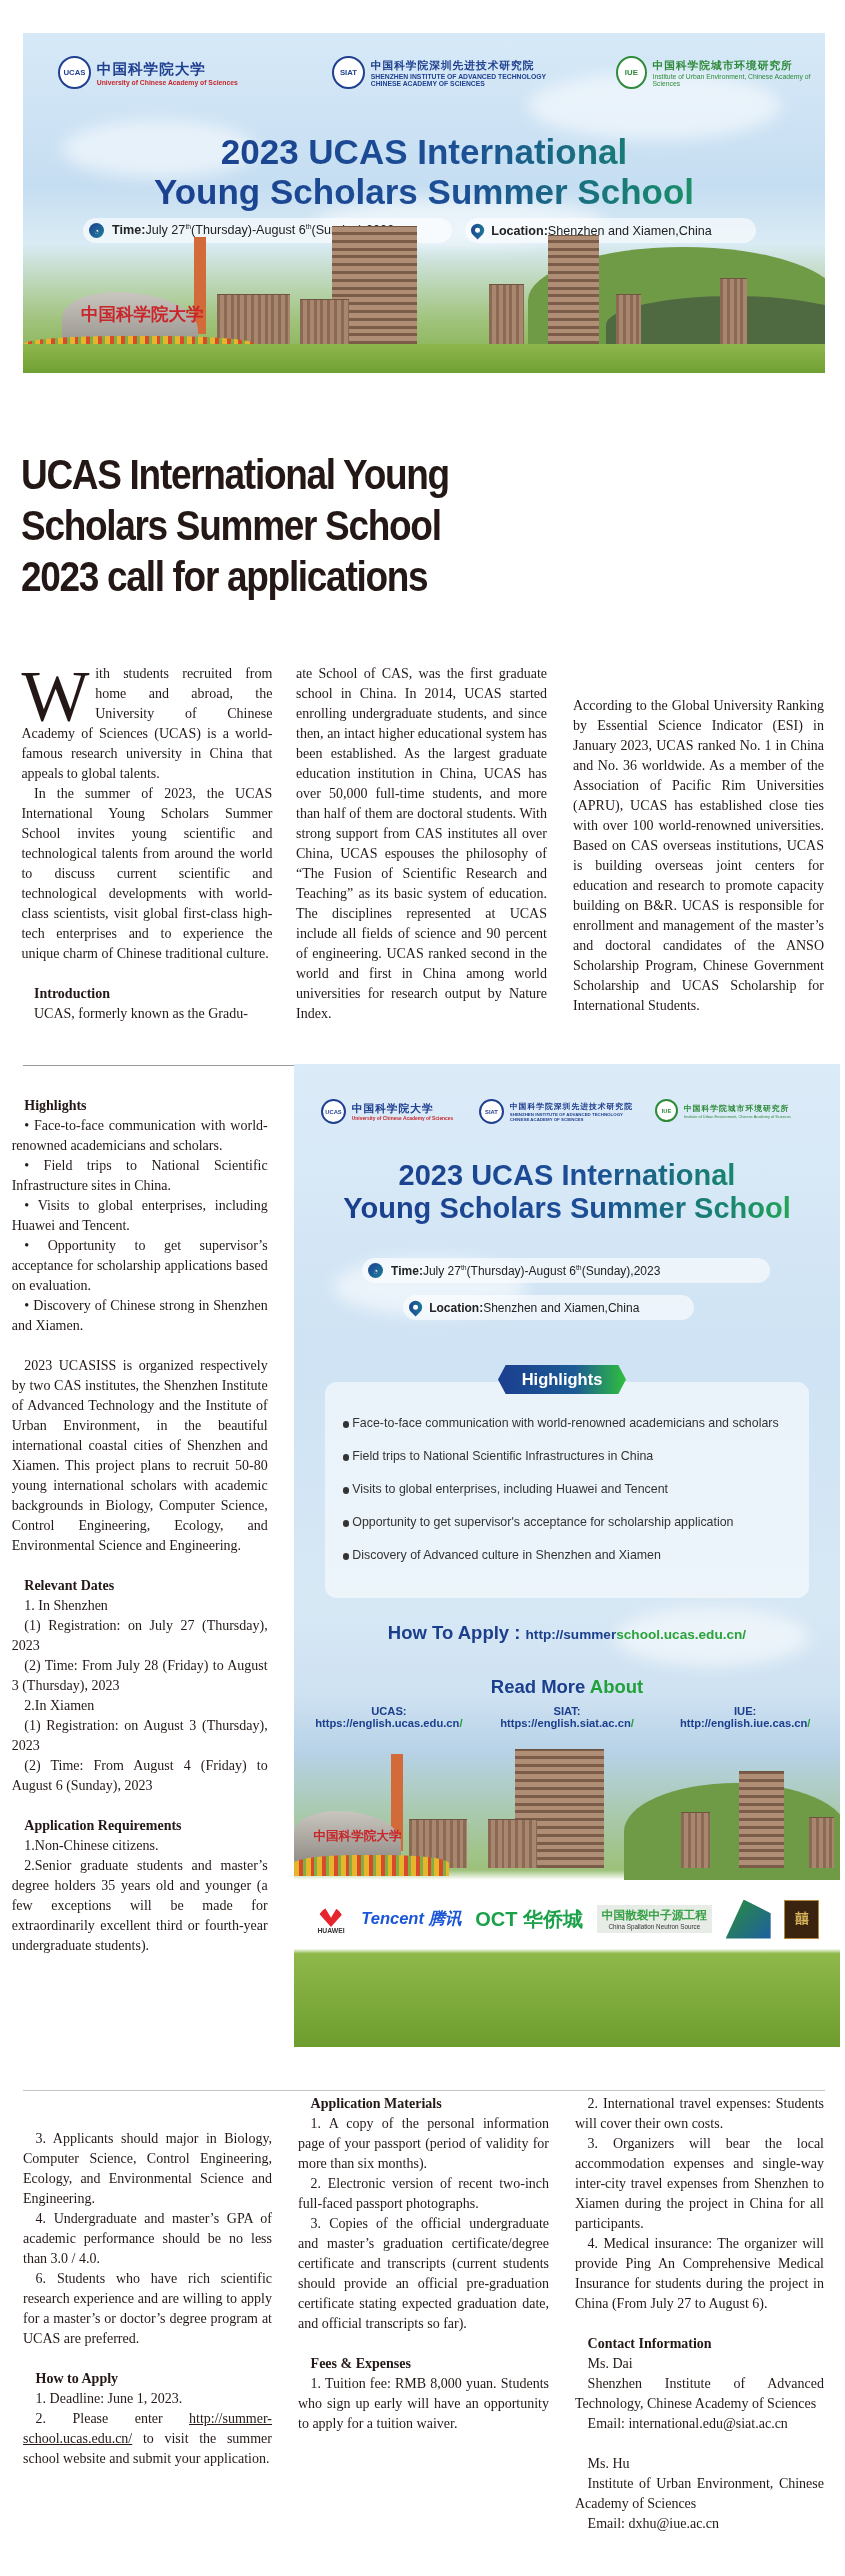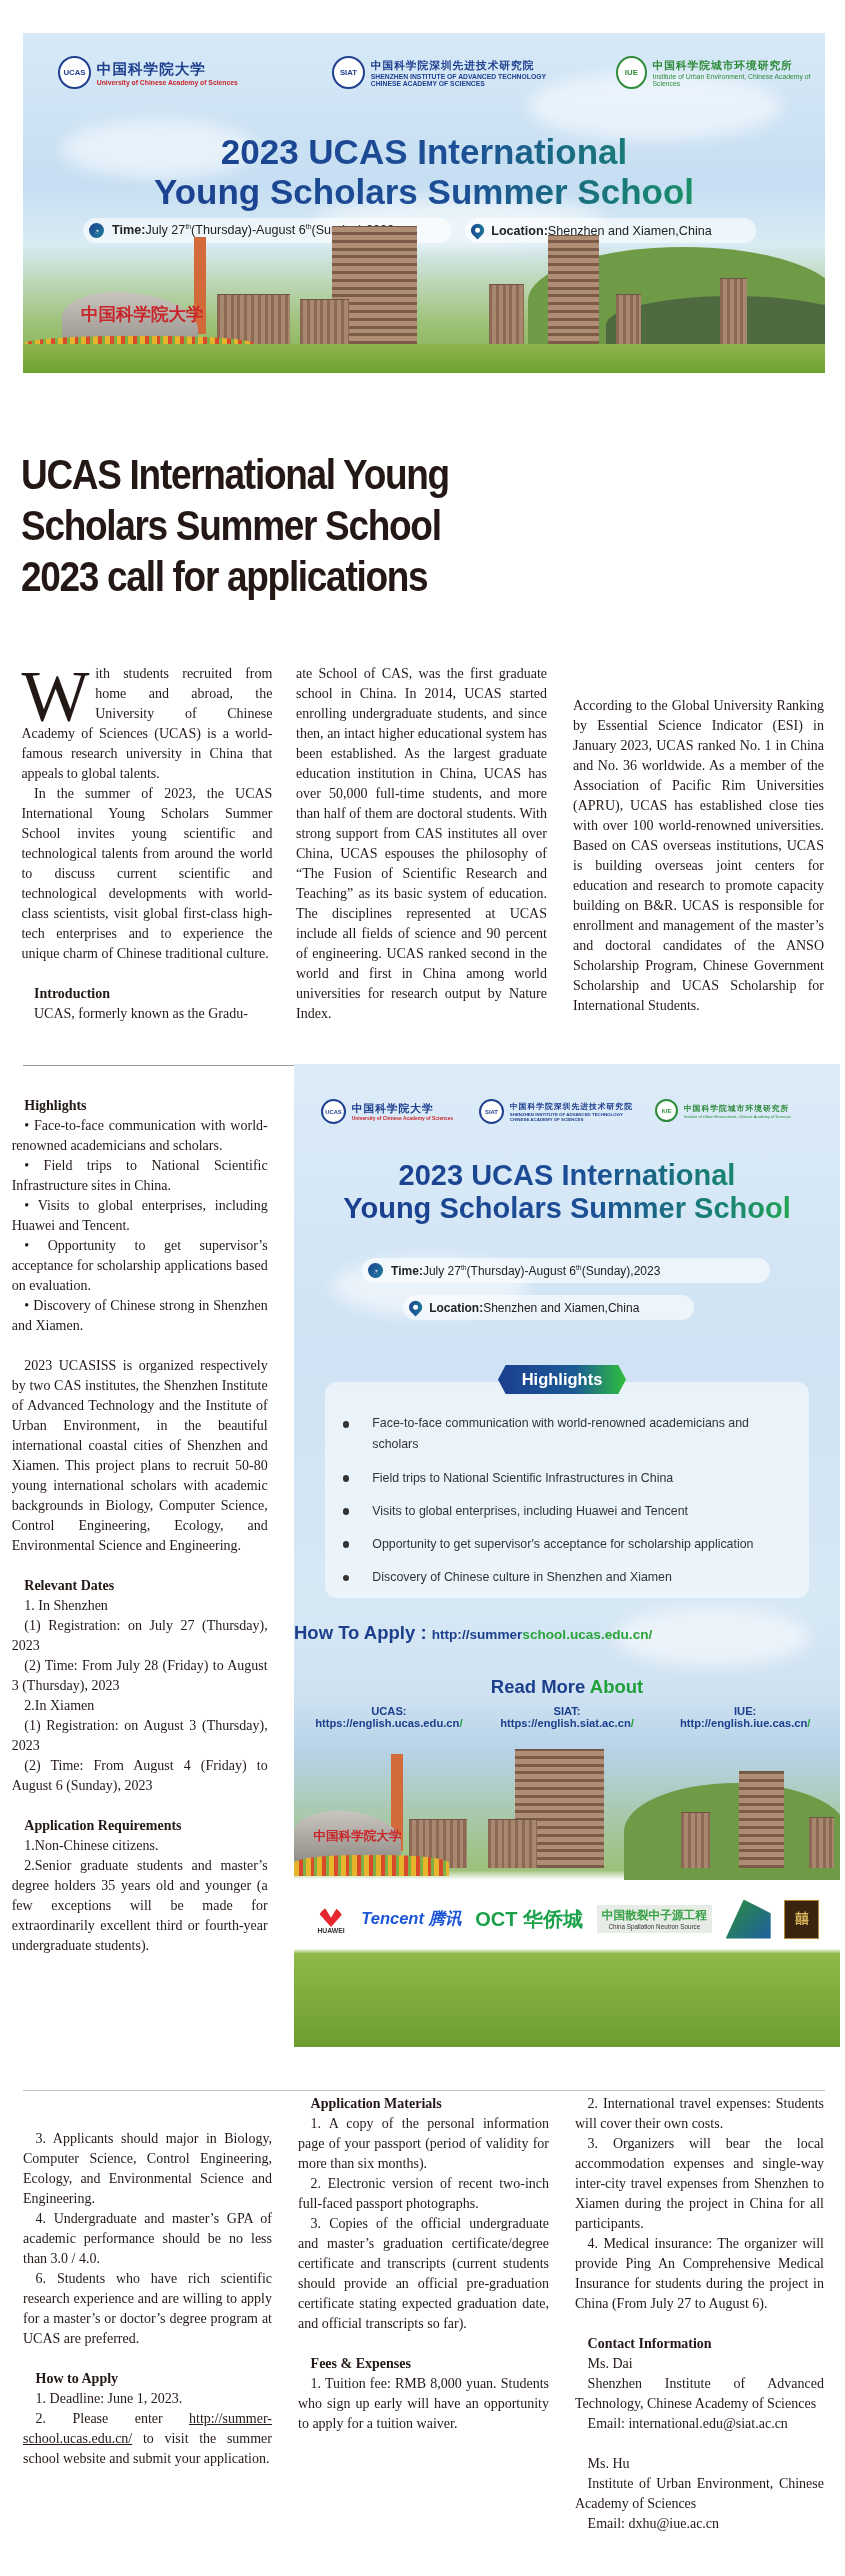--- a/index.html
+++ b/index.html
@@ -53,23 +53,23 @@
 
   .rule { position: absolute; height: 0; border-top: 1.9px solid #9a9a9a; }
   .rule.thin { border-top: 1px solid #c4c4c4; }
 
   
   .poster2 { position: absolute; left: 294px; top: 1064px; width: 546px; height: 983px; overflow: hidden;
     background: linear-gradient(180deg, #dcebf8 0%, #cfe3f4 30%, #d7e8f5 55%, #cfe2f2 64%, #b7d2e7 70%, #9dc17a 82%, #ffffff 83%, #ffffff 90%, #8fb84a 90.5%, #6d9d2e 100%); }
   .p2-title { top: 95px; font-size: 29px; }
   .hl-tag { position: absolute; left: 204px; top: 301px; width: 128px; height: 29px; clip-path: polygon(6% 0,94% 0,100% 50%,94% 100%,6% 100%,0 50%); background: linear-gradient(90deg,#1b3f8f 0%,#1b5a95 60%,#2fbf3c 100%); color: #fff; font: bold 16.5px "Liberation Sans", sans-serif; display:flex; align-items:center; justify-content:center; }
   .hl-box { position: absolute; left: 31px; top: 318px; width: 484px; height: 216px; border-radius: 11.7px; background: rgba(255,255,255,0.55); padding: 31px 19.4px 0 17.5px; }
-  .hl-item { display: flex; gap: 23px; font: 12.4px "Liberation Sans", sans-serif; color: #333; line-height: 21.4px; margin-bottom: 11.7px; }
+  .hl-item { display: flex; gap: 3px; font: 12.4px "Liberation Sans", sans-serif; color: #333; line-height: 21.4px; margin-bottom: 11.7px; }
   .hl-item .dot { flex: 0 0 6.8px; height: 6.8px; border-radius: 50%; background: #333; margin-top: 7.8px; }
-  .apply { position: absolute; left: 0; right: 0; top: 558px; text-align: left; font-family: "Liberation Sans", sans-serif; font-weight: bold; }
+  .apply { position: absolute; left: 0; right: 0; top: 558px; text-align: center; font-family: "Liberation Sans", sans-serif; font-weight: bold; }
   .apply .lbl { color: #1c3f8d; font-size: 18.5px; }
   .apply .url1 { color: #1c3f8d; font-size: 13.6px; }
   .apply .url2 { color: #2aa33b; font-size: 13.6px; }
   .readmore { position: absolute; left: 0; right: 0; top: 612px; text-align: center; font: bold 18.5px "Liberation Sans", sans-serif; color: #1c3f8d; }
   .readmore .green { color: #22a03a; }
   .sites { position: absolute; left: 0; right: 0; top: 641px; display: flex; justify-content: space-between; padding: 0 5.8px; font: bold 11.2px "Liberation Sans", sans-serif; color: #1c3f8d; text-align: center; }
   .sites .site { flex: 1; }
   .sites .u .g { color: #22a03a; }
   .partners { position: absolute; left: 0; right: 0; top: 821px; height: 68px; display: flex; align-items: center; justify-content: space-around; padding: 0 13.6px; }
   .partner { font-family: "Liberation Sans", sans-serif; font-weight: bold; }
@@ -256,21 +256,21 @@
     <div class="hl-item">
         <span class="dot"></span>
         <span>Visits to global enterprises, including Huawei and Tencent</span>
       </div>
     <div class="hl-item">
         <span class="dot"></span>
         <span>Opportunity to get supervisor's acceptance for scholarship application</span>
       </div>
     <div class="hl-item">
         <span class="dot"></span>
-        <span>Discovery of Chinese culture in Shenzhen and Xiamen</span>
+        <span>Discovery of Advanced culture in Shenzhen and Xiamen</span>
       </div>
   </div>
   <div class="hl-tag">Highlights</div>
 
   <div class="apply">
     <span class="lbl">How To Apply : </span><span class="url1">http://summer</span><span class="url2">school.ucas.edu.cn/</span>
   </div>
 
   <div class="readmore">
     <span>Read More </span><span class="green">About</span>

